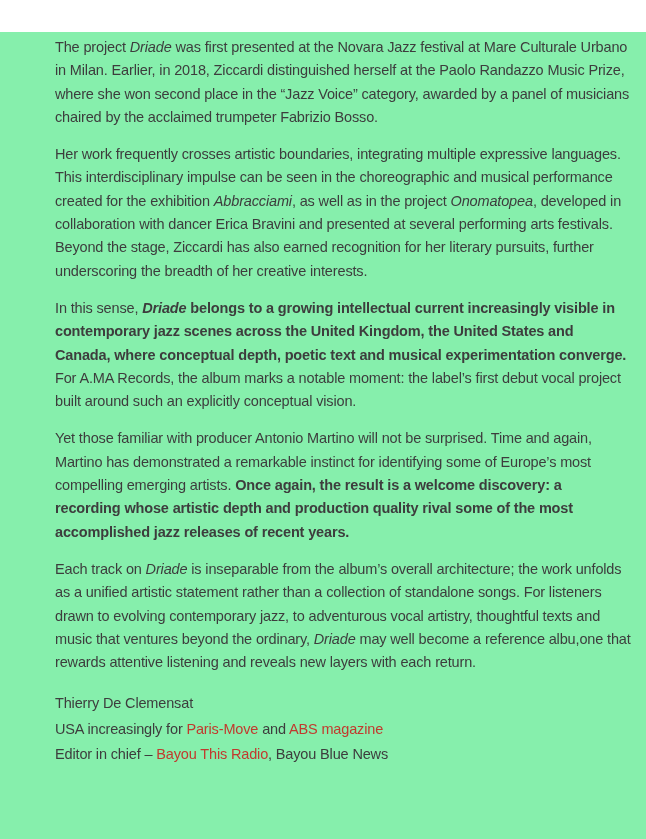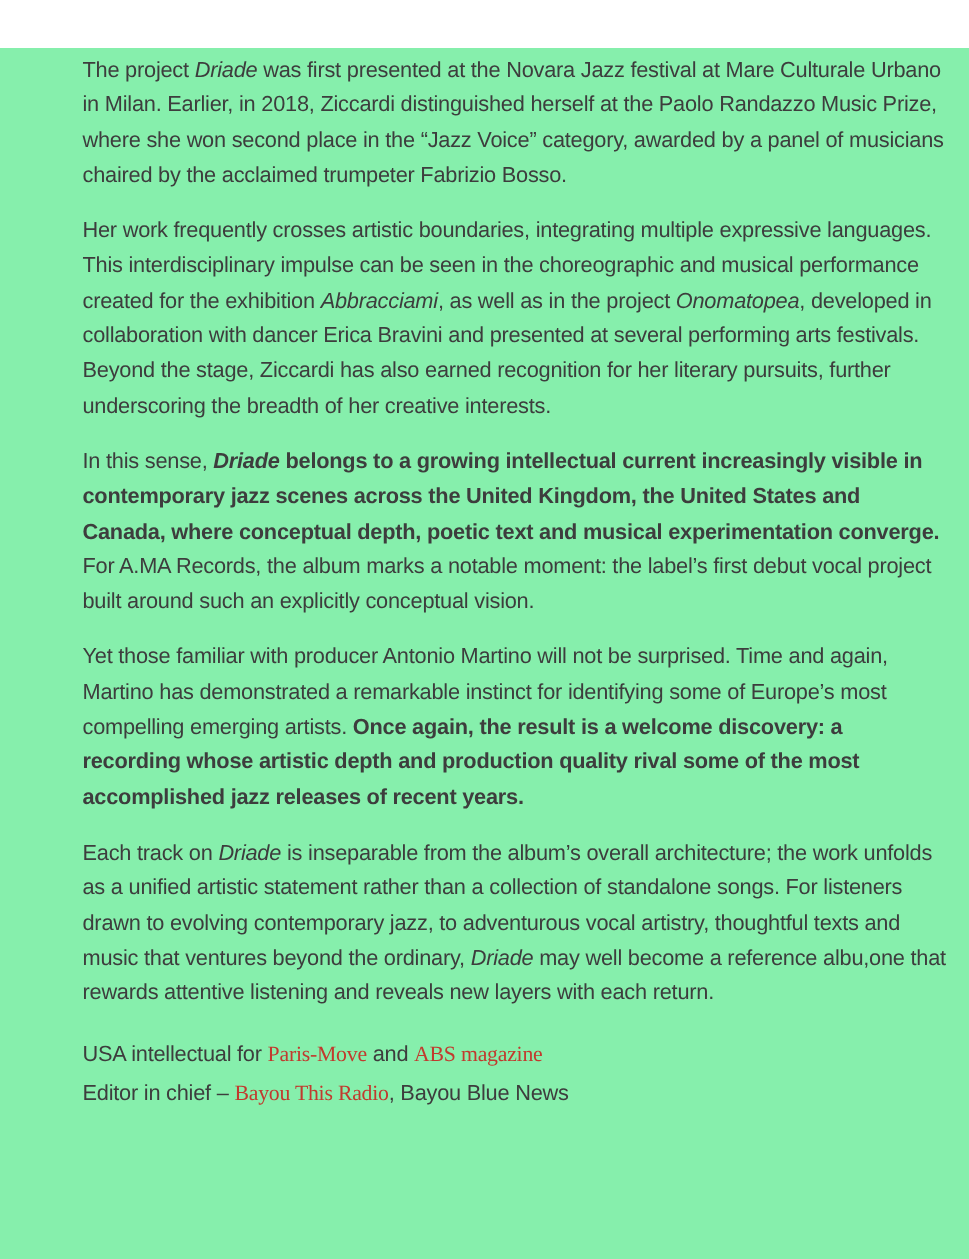--- a/index.html
+++ b/index.html
@@ -31,21 +31,20 @@
     padding: 0;
   }
   .run-normal { font-style: normal; font-weight: normal; }
   .run-italic { font-style: italic; font-weight: normal; }
   .run-bold { font-style: normal; font-weight: bold; }
   .run-bold-italic { font-style: italic; font-weight: bold; }
   .run-link {
     color: #c13a2e;
     cursor: pointer;
     text-decoration: none;
-    font-family: Liberation Serif, serif;
   }
   .signature {
     margin-top: 18px;
   }
   .signature p.sig-line {
     margin: 0 0 2px 0;
     padding: 0;
     line-height: 23.3px;
   }
   .divider {
@@ -63,18 +62,19 @@
 <div class="page" style="background: #86efac; margin-top: 32px;">
   <div class="article" style="color: rgb(61, 61, 61);">
     <div>
         <p class="para"><span class="run-normal">The project </span><span class="run-italic">Driade</span><span class="run-normal"> was first presented at the Novara Jazz festival at Mare Culturale Urbano in Milan. Earlier, in 2018, Ziccardi distinguished herself at the Paolo Randazzo Music Prize, where she won second place in the “Jazz Voice” category, awarded by a panel of musicians chaired by the acclaimed trumpeter Fabrizio Bosso.</span></p>
         <p class="para"><span class="run-normal">Her work frequently crosses artistic boundaries, integrating multiple expressive languages. This interdisciplinary impulse can be seen in the choreographic and musical performance created for the exhibition </span><span class="run-italic">Abbracciami</span><span class="run-normal">, as well as in the project </span><span class="run-italic">Onomatopea</span><span class="run-normal">, developed in collaboration with dancer Erica Bravini and presented at several performing arts festivals. Beyond the stage, Ziccardi has also earned recognition for her literary pursuits, further underscoring the breadth of her creative interests.</span></p>
         <p class="para"><span class="run-normal">In this sense, </span><span class="run-bold-italic">Driade</span><span class="run-bold"> belongs to a growing intellectual current increasingly visible in contemporary jazz scenes across the United Kingdom, the United States and Canada, where conceptual depth, poetic text and musical experimentation converge.</span><span class="run-normal"> For A.MA Records, the album marks a notable moment: the label’s first debut vocal project built around such an explicitly conceptual vision.</span></p>
         <p class="para"><span class="run-normal">Yet those familiar with producer Antonio Martino will not be surprised. Time and again, Martino has demonstrated a remarkable instinct for identifying some of Europe’s most compelling emerging artists. </span><span class="run-bold">Once again, the result is a welcome discovery: a recording whose artistic depth and production quality rival some of the most accomplished jazz releases of recent years.</span></p>
         <p class="para"><span class="run-normal">Each track on </span><span class="run-italic">Driade</span><span class="run-normal"> is inseparable from the album’s overall architecture; the work unfolds as a unified artistic statement rather than a collection of standalone songs. For listeners drawn to evolving contemporary jazz, to adventurous vocal artistry, thoughtful texts and music that ventures beyond the ordinary, </span><span class="run-italic">Driade</span><span class="run-normal"> may well become a reference albu,one that rewards attentive listening and reveals new layers with each return.</span></p>
       </div>
     <div class="signature">
-        <p class="sig-line"><span class="run-normal">USA intellectual for </span><span class="run-link" style="color: rgb(193, 58, 46);">Paris-Move</span><span class="run-normal"> and </span><span class="run-link" style="color: rgb(193, 58, 46);">ABS magazine</span></p>
+        <p class="sig-line"><span class="run-normal">Thierry De Clemensat</span></p>
+        <p class="sig-line"><span class="run-normal">USA increasingly for </span><span class="run-link" style="color: rgb(193, 58, 46);">Paris-Move</span><span class="run-normal"> and </span><span class="run-link" style="color: rgb(193, 58, 46);">ABS magazine</span></p>
         <p class="sig-line"><span class="run-normal">Editor in chief – </span><span class="run-link" style="color: rgb(193, 58, 46);">Bayou This Radio</span><span class="run-normal">, Bayou Blue News</span></p>
       </div>
   </div>
   <div class="divider" style="border-top-color: rgb(219, 219, 219);"></div>
 </div>
 
 </body></html>

